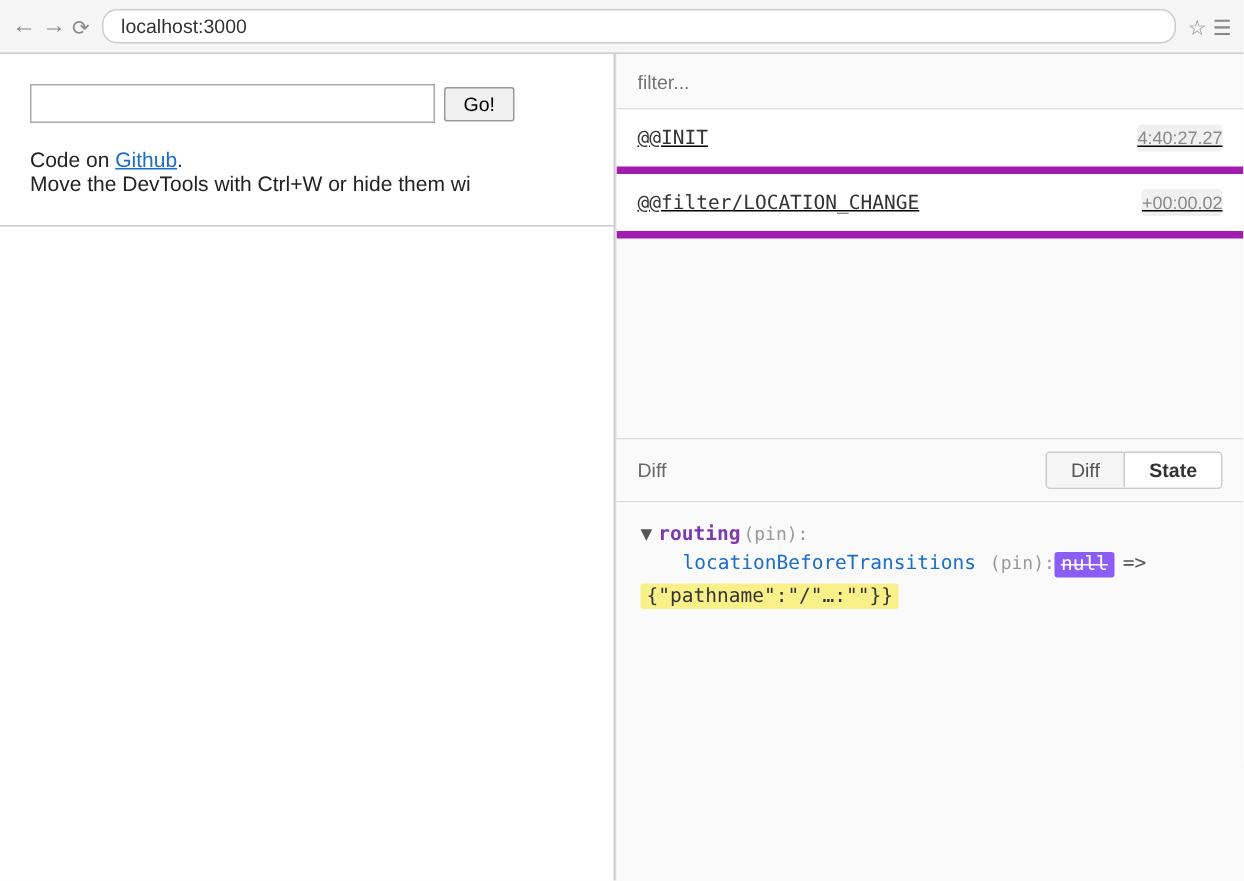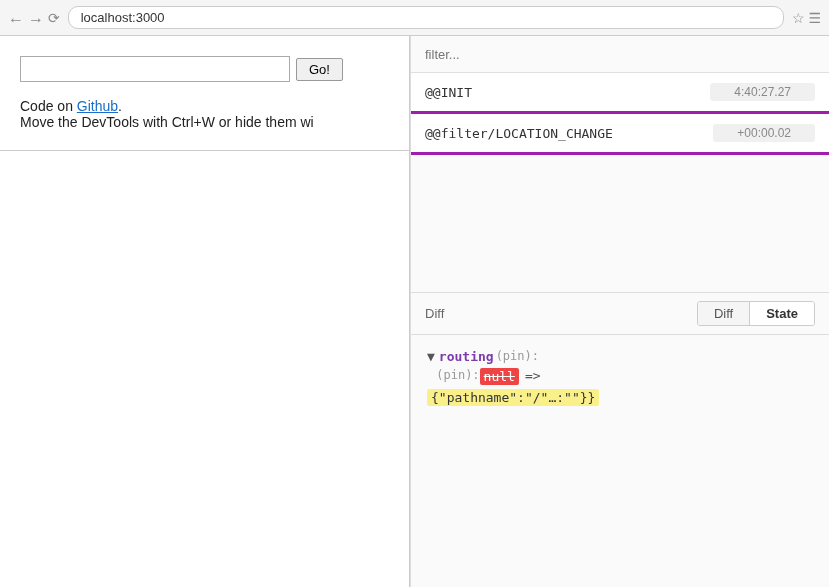--- a/index.html
+++ b/index.html
@@ -90,34 +90,35 @@
       flex: 1;
       overflow-y: auto;
       border-bottom: 1px solid #ddd;
       max-height: 220px;
     }
     .action-item {
       display: flex;
       justify-content: space-between;
       align-items: center;
       padding: 10px 14px;
-      border-bottom: 3px solid #a21caf;
+      border-bottom: 5px solid #a21caf;
       cursor: pointer;
       background: #fff;
+      text-decoration: underline;
     }
     .action-name {
       font-size: 13px;
       color: #333;
       font-family: monospace;
     }
     .action-time {
       font-size: 12px;
       color: #888;
       background: #f0f0f0;
-      padding: 2px 24px;
+      padding: 2px 0;
       border-radius: 3px;
     }
 
     
     .bottom-section {
       flex: 1;
       display: flex;
       flex-direction: column;
     }
 
@@ -184,21 +185,21 @@
       color: #999;
       font-size: 12px;
       margin-left: 2px;
     }
     .key-prop {
       color: #1a6ec8;
       margin-left: 28px;
     }
     .null-val {
       color: #fff;
-      background: #ef4444;
+      background: #8b5cf6;
       padding: 1px 4px;
       border-radius: 2px;
       text-decoration: line-through;
       text-decoration-color: #fff;
     }
     .arrow-op {
       color: #555;
       margin: 0 6px;
     }
     .new-val {
@@ -263,20 +264,21 @@
         </div>
       </div>
 
       <div class="diff-content">
         <div class="diff-line">
           <span class="arrow">▼</span>
           <span class="key-routing">routing</span>
           <span class="pin-tag">(pin):</span>
         </div>
         <div class="diff-line">
+          <span class="key-prop">locationBeforeTransitions</span>
           <span class="pin-tag">&nbsp;<span>(pin):</span></span>
           <span class="null-val">null</span>
           <span class="arrow-op">=&gt;</span>
         </div>
         <div class="diff-line">
           <span class="new-val">{"pathname":"/"…:""}}</span>
         </div>
       </div>
     </div>
   </div>

